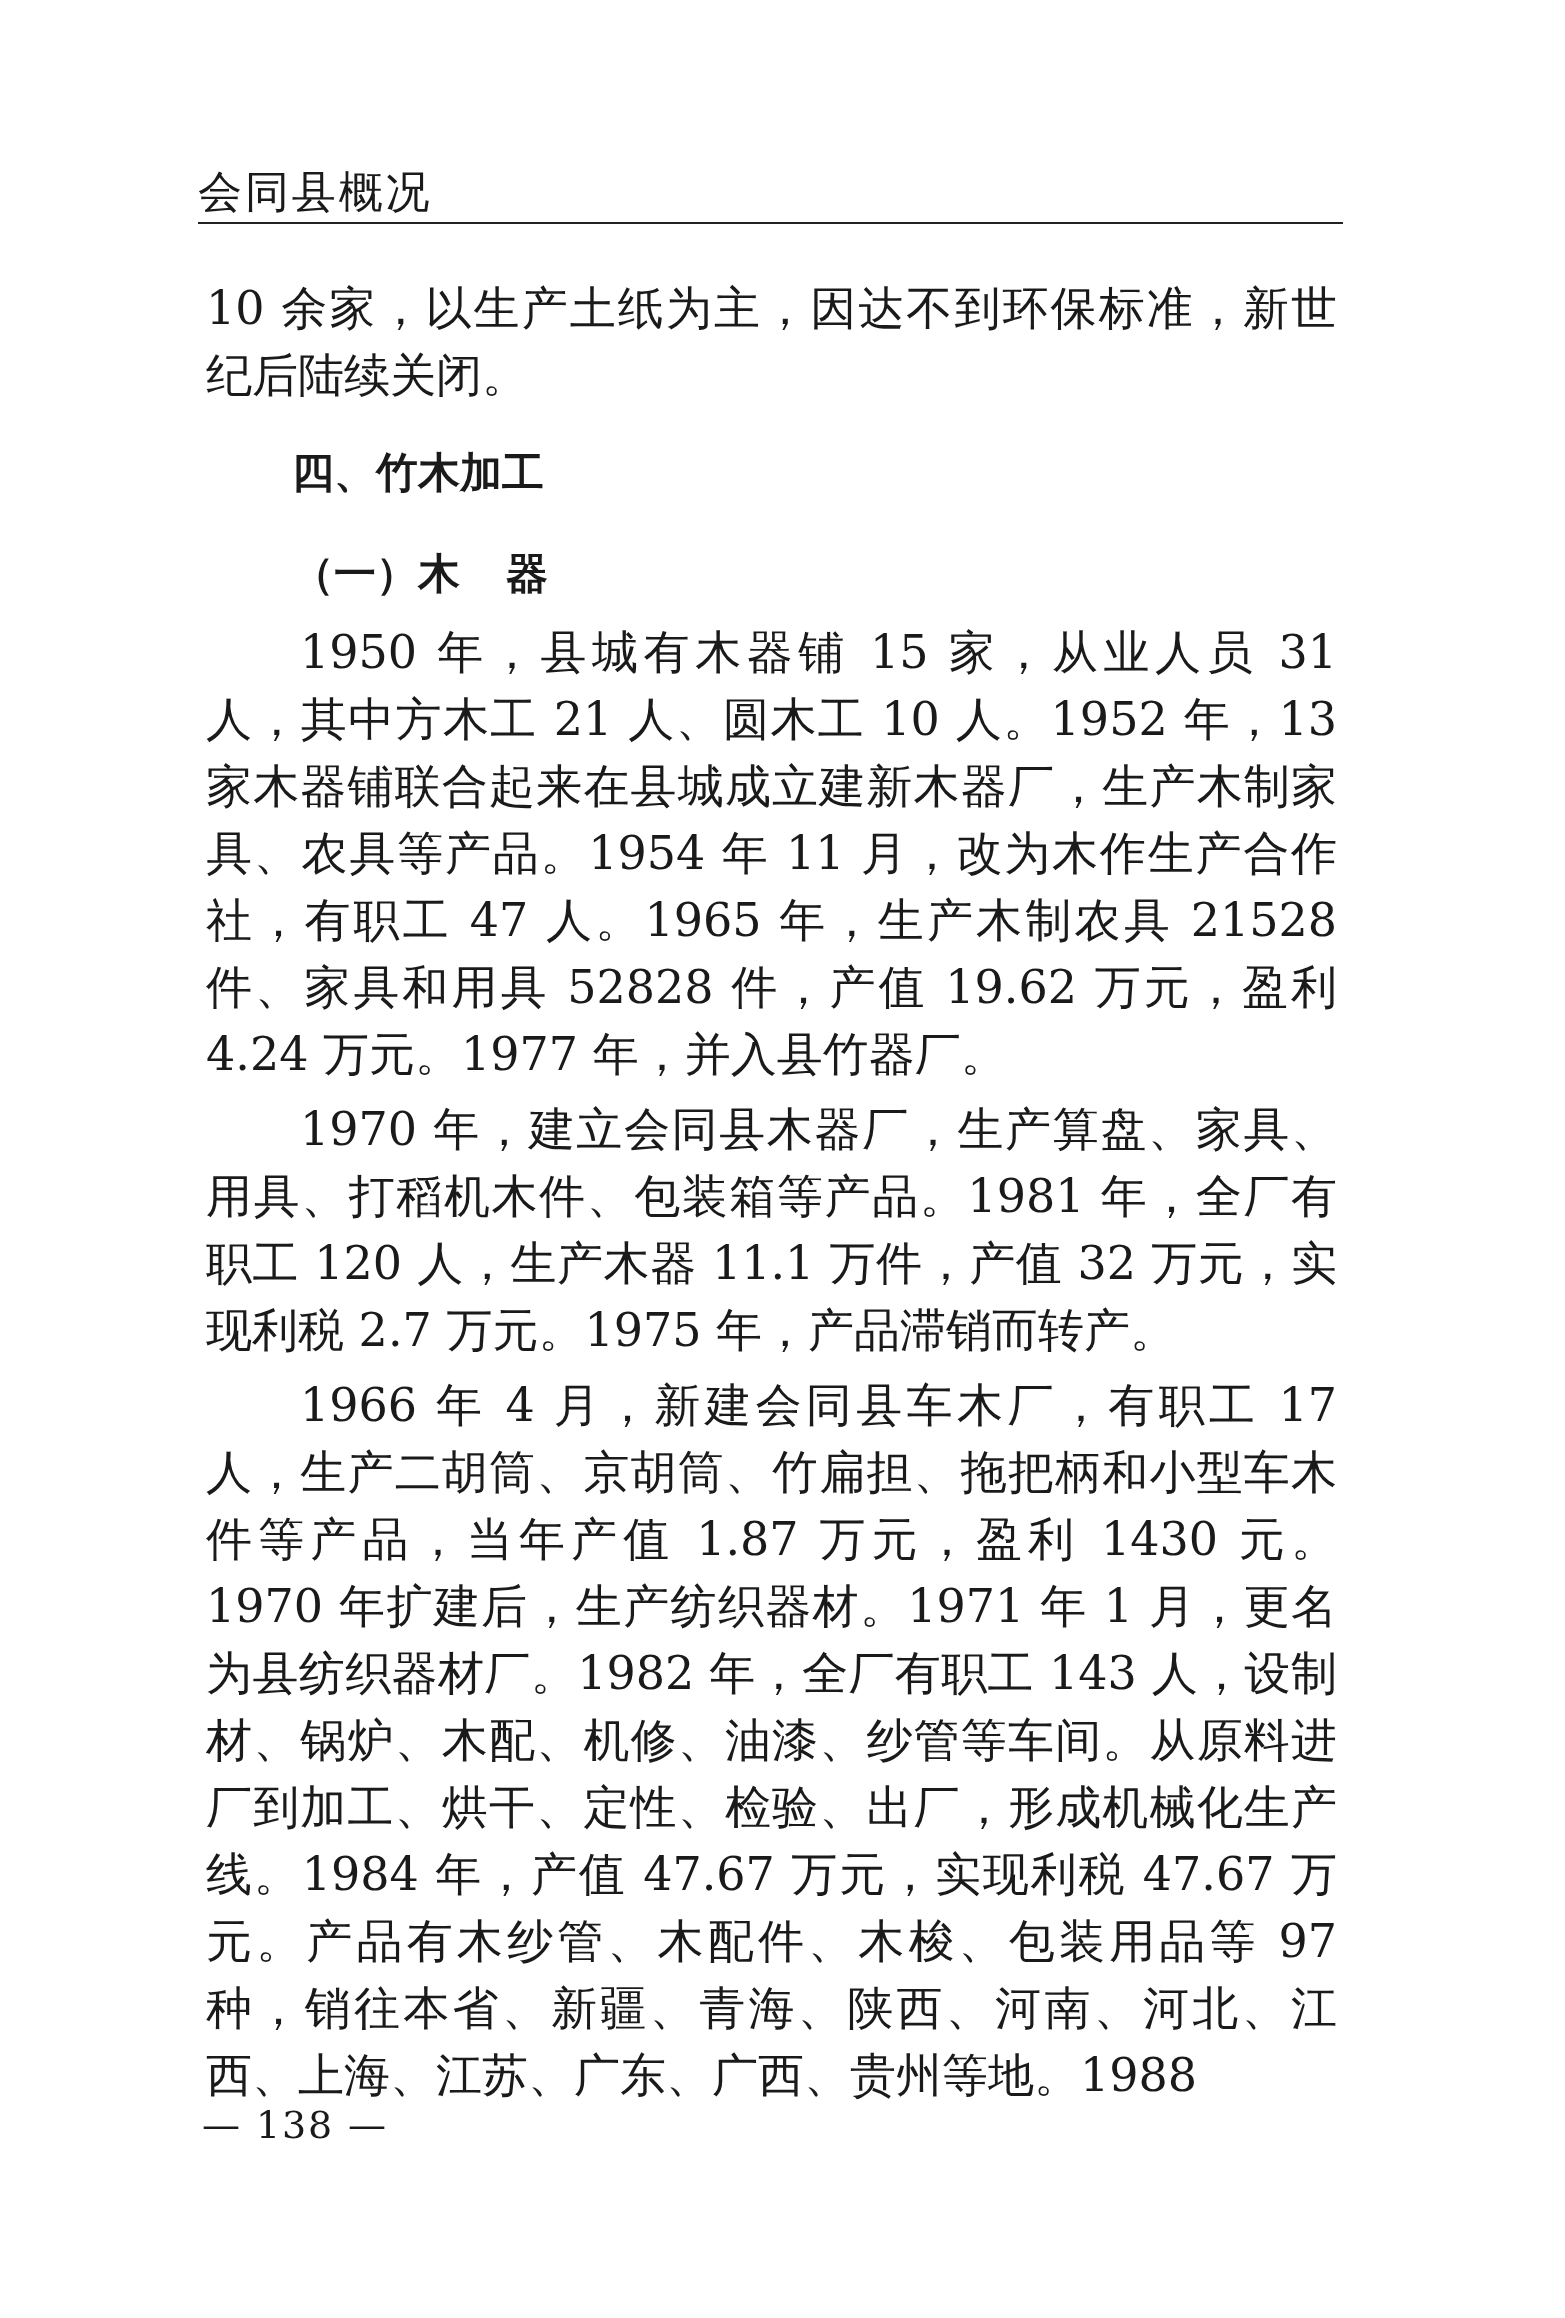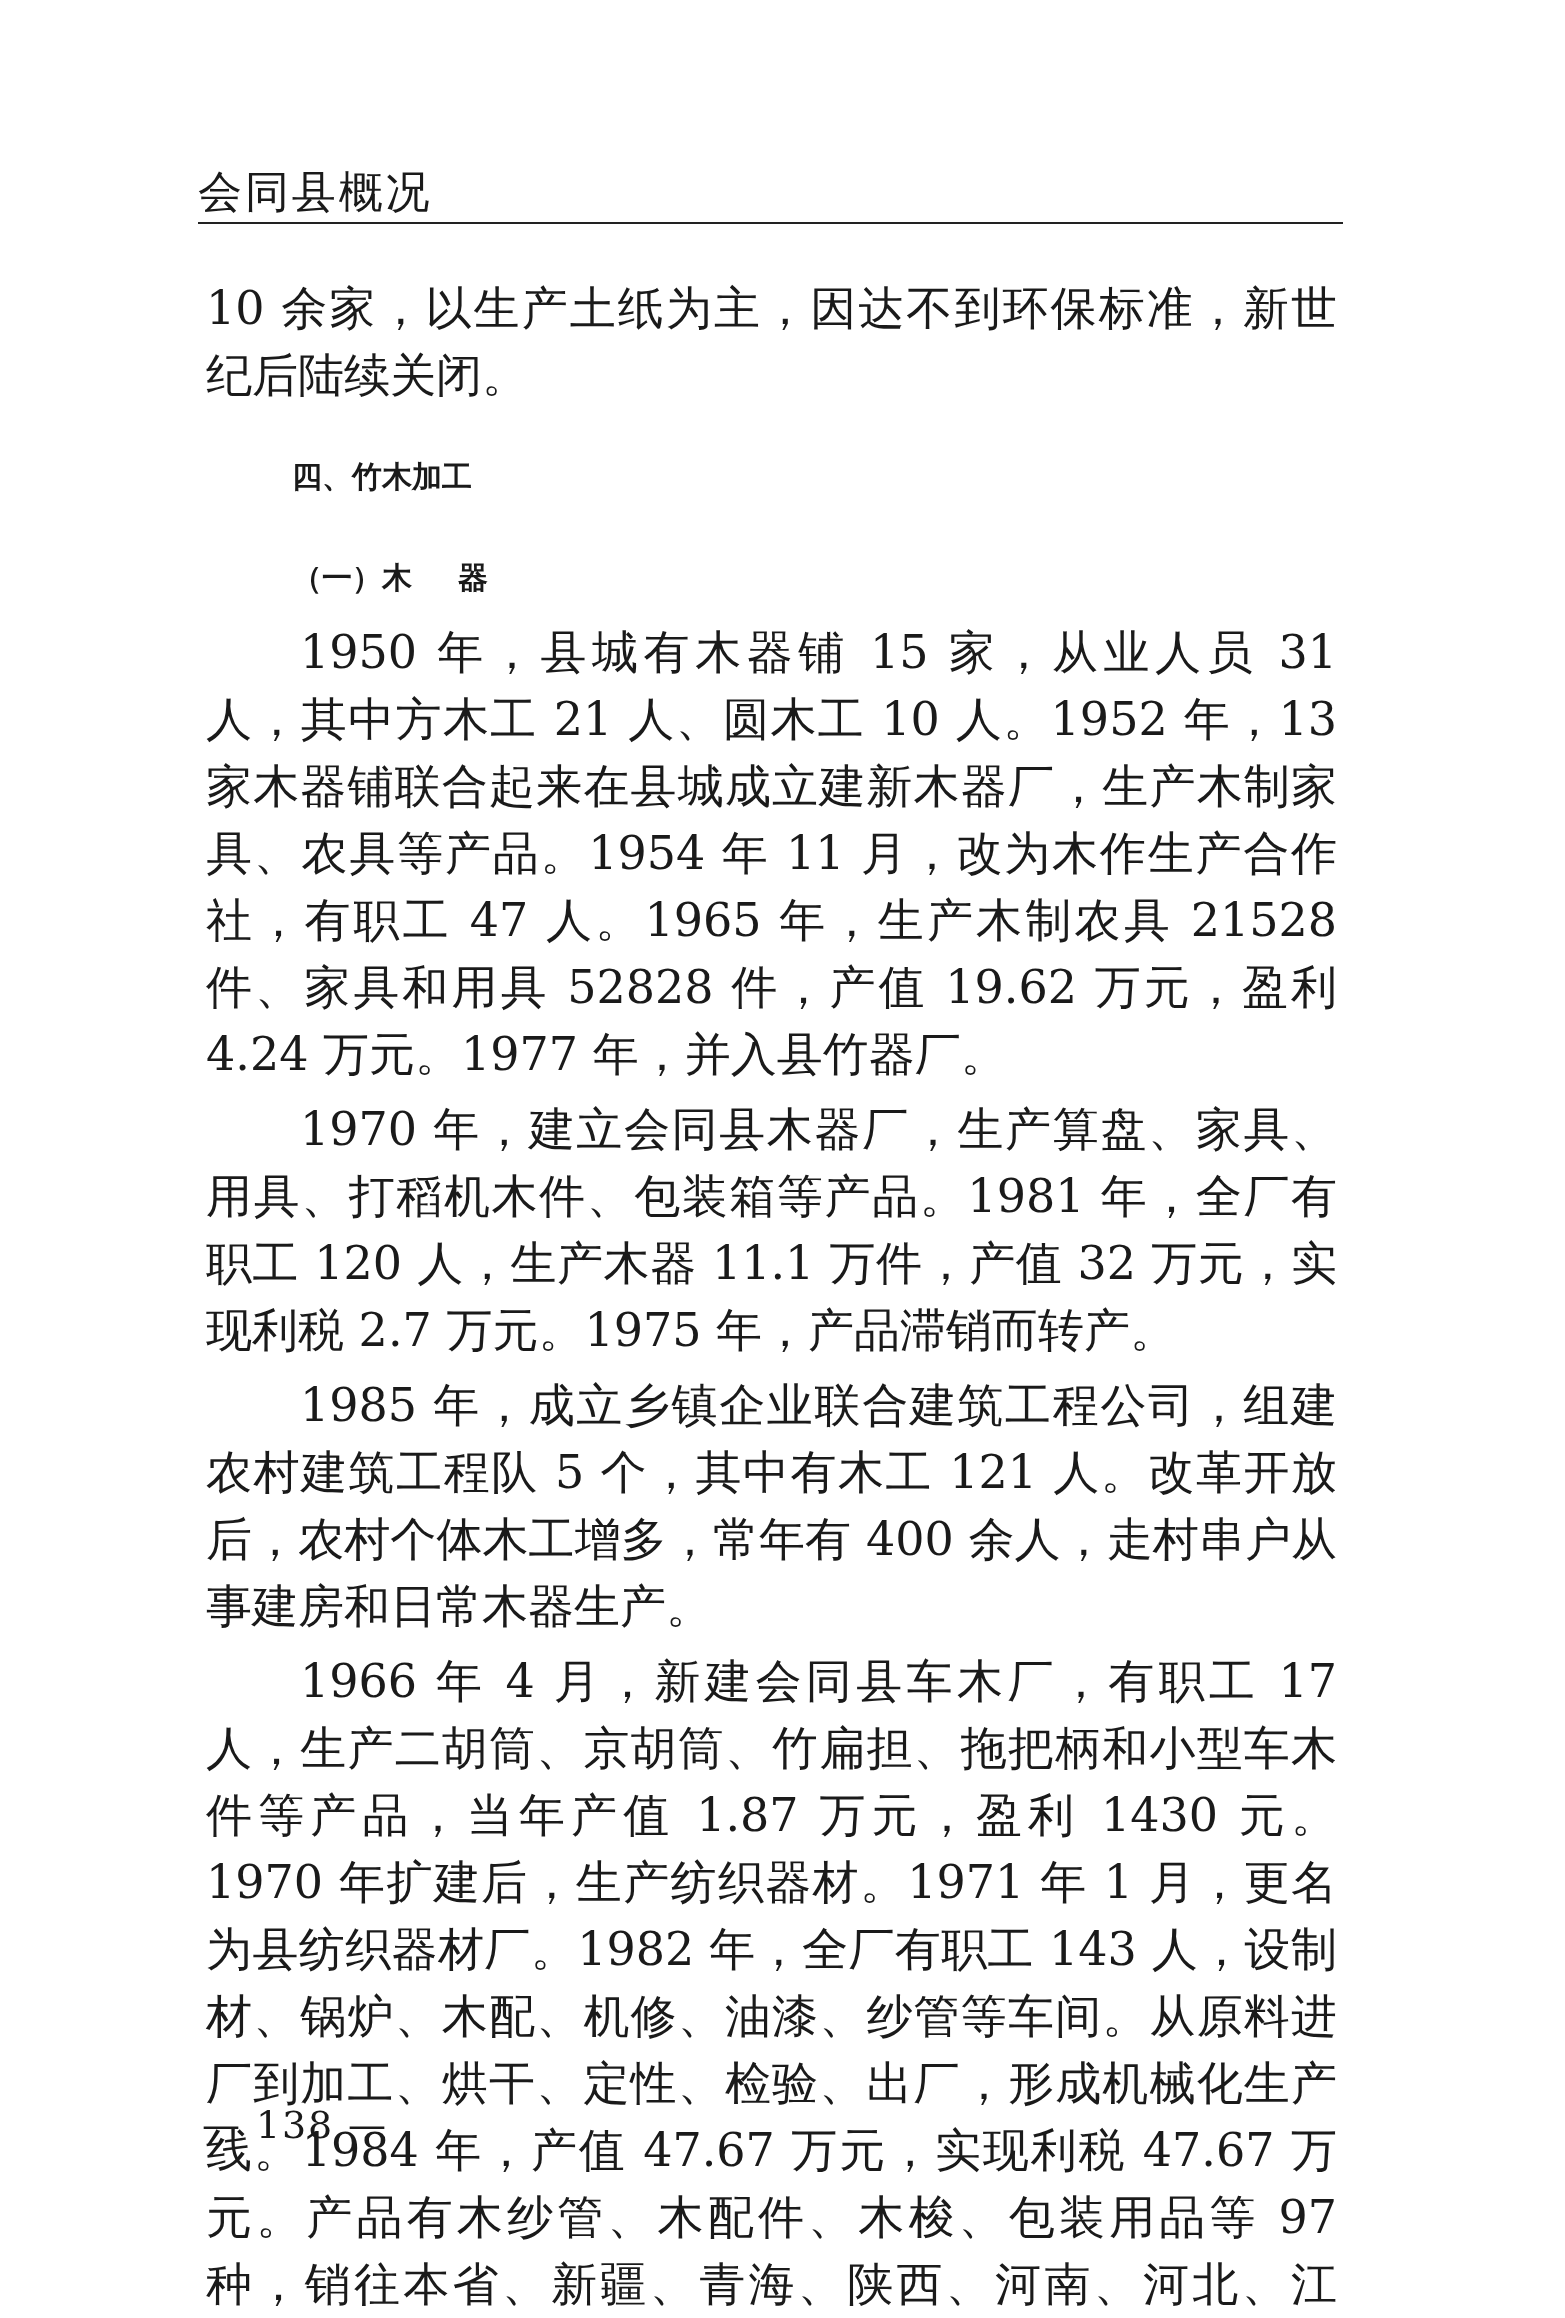--- a/index.html
+++ b/index.html
@@ -45,24 +45,24 @@
     .body-text p {
       margin: 8px;
       text-indent: 94px;
     }
     .body-text p.no-indent {
       text-indent: 0;
     }
     .section-heading {
       margin: 0;
       font-weight: bold;
-      font-size: 30px;
+      font-size: 42px;
       line-height: 67px;
       text-indent: 94px;
-      font-family: Liberation Sans, sans-serif;
+      font-family: Liberation Mono, monospace;
     }
     .h-l1 { margin-top: 34px; margin-bottom: 34px; }
     .h-l2-first { margin-bottom: 0; }
     .h-l2 { }
     .gap { display: inline-block; width: 46px; }
     .page-number {
       position: absolute;
       left: 202px;
       top: 2101px;
       font-size: 38px;
@@ -78,20 +78,19 @@
 
 <div class="body-text">
   <p class="no-indent">10 余家，以生产土纸为主，因达不到环保标准，新世纪后陆续关闭。</p>
 
   <h2 class="section-heading h-l1">四、竹木加工</h2>
 
   <h3 class="section-heading h-l2-first"><span>（一）木</span><span class="gap"></span><span>器</span></h3>
 
   <p>1950 年，县城有木器铺 15 家，从业人员 31 人，其中方木工 21 人、圆木工 10 人。1952 年，13 家木器铺联合起来在县城成立建新木器厂，生产木制家具、农具等产品。1954 年 11 月，改为木作生产合作社，有职工 47 人。1965 年，生产木制农具 21528 件、家具和用具 52828 件，产值 19.62 万元，盈利 4.24 万元。1977 年，并入县竹器厂。</p>
   <p>1970 年，建立会同县木器厂，生产算盘、家具、用具、打稻机木件、包装箱等产品。1981 年，全厂有职工 120 人，生产木器 11.1 万件，产值 32 万元，实现利税 2.7 万元。1975 年，产品滞销而转产。</p>
-  <p>1985 年，成立乡镇企业联合建筑工程公司，组建农村建筑工程队 5 个，其中有木工 121 人。改革开放后，农村个体木工增多，常年有 400 余人，走村串户从事建房和日常木器生产。</p>
 
 
   <p>1966 年 4 月，新建会同县车木厂，有职工 17 人，生产二胡筒、京胡筒、竹扁担、拖把柄和小型车木件等产品，当年产值 1.87 万元，盈利 1430 元。1970 年扩建后，生产纺织器材。1971 年 1 月，更名为县纺织器材厂。1982 年，全厂有职工 143 人，设制材、锅炉、木配、机修、油漆、纱管等车间。从原料进厂到加工、烘干、定性、检验、出厂，形成机械化生产线。1984 年，产值 47.67 万元，实现利税 47.67 万元。产品有木纱管、木配件、木梭、包装用品等 97 种，销往本省、新疆、青海、陕西、河南、河北、江西、上海、江苏、广东、广西、贵州等地。1988</p>
 </div>
 
 <div class="page-number">— 138 —</div>
 
 
 </body></html>

